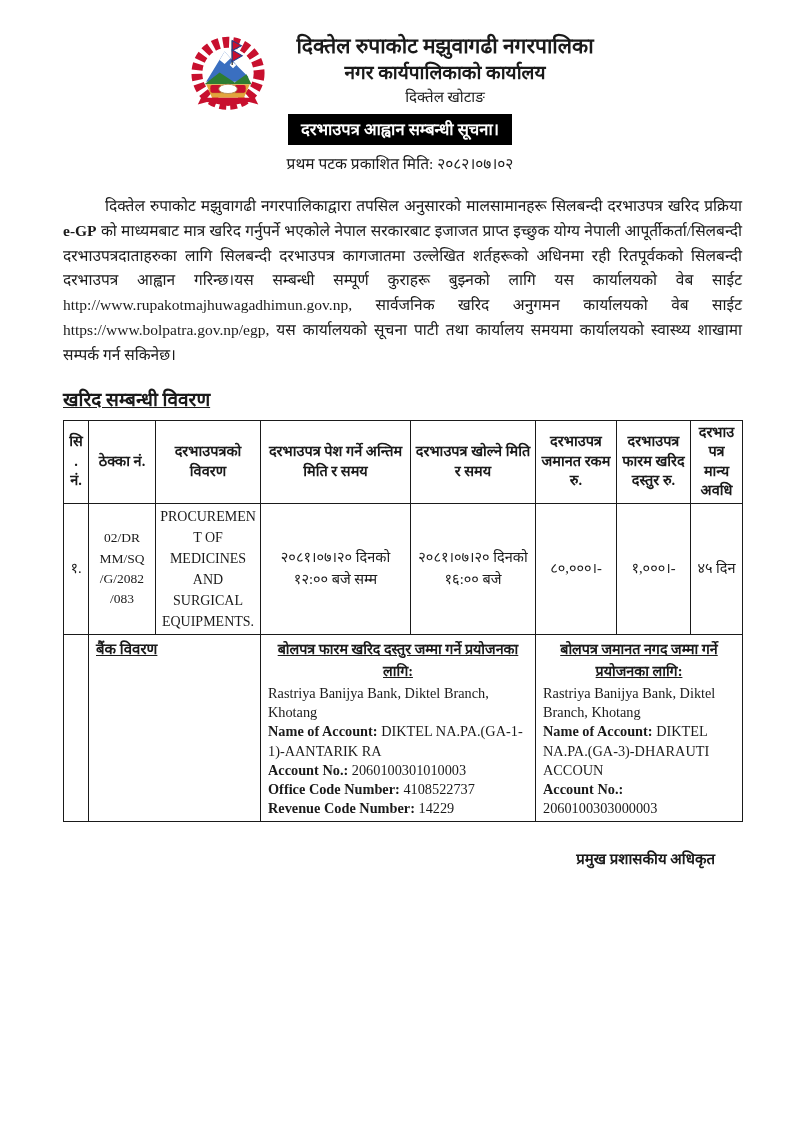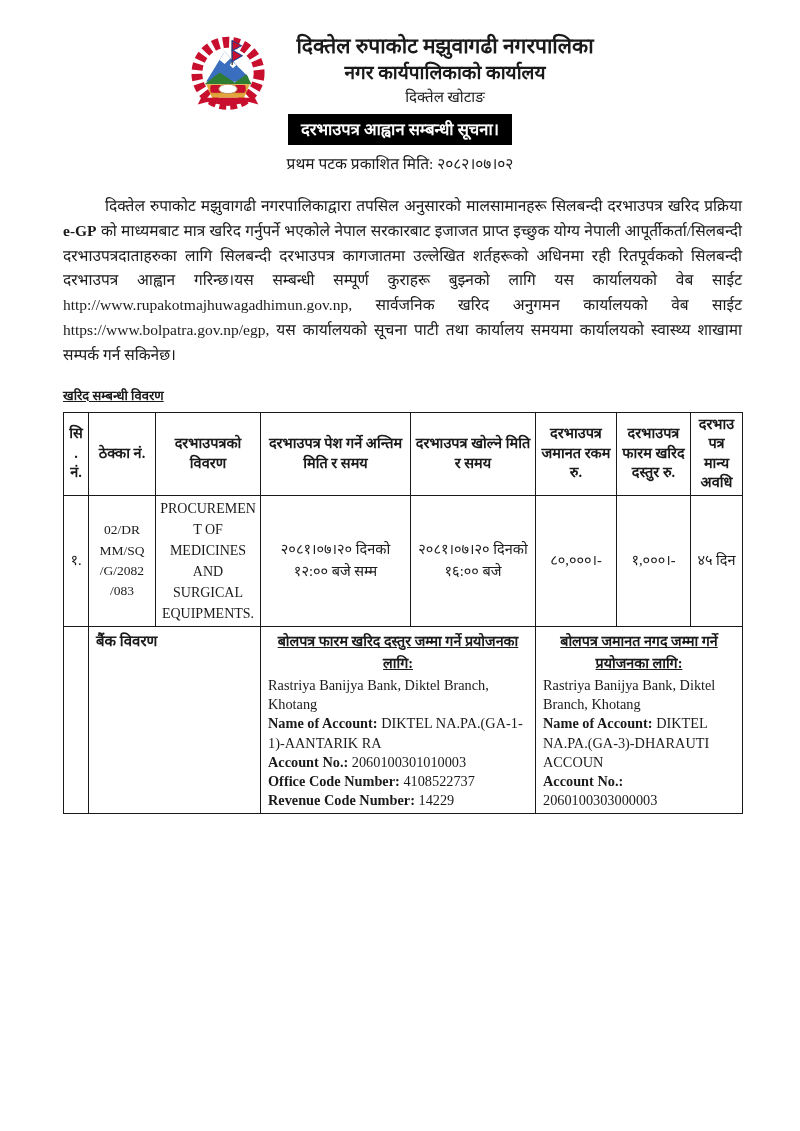--- a/index.html
+++ b/index.html
@@ -38,21 +38,21 @@
     margin: 20px 58px 0 63px;
     font-size: 15.5px;
     line-height: 1.6;
     text-align: justify;
     text-indent: 42px;
   }
   .notice-para .egp { font-weight: bold; }
 
   .section-heading {
     margin: 18px 0 0 63px;
-    font-size: 13px; font-weight: bold;
+    font-size: 19px; font-weight: bold;
     text-decoration: underline;
   }
 
   
   table.tender {
     border-collapse: collapse;
     table-layout: fixed;
     width: 679px;
     margin: 8px 0 0 63px;
     font-size: 14.5px;
@@ -63,21 +63,21 @@
     vertical-align: middle;
     text-align: center;
     word-wrap: break-word;
   }
   table.tender th { font-weight: bold; height: 62px; line-height: 1.35; }
   tr.data-row td { height: 66px; line-height: 1.5; }
   td.desc-cell { text-align: left; font-size: 14px; line-height: 1.25; padding-left: 6px; }
   td.contract-cell { font-size: 13.5px; line-height: 1.25; }
 
   tr.bank-row td { vertical-align: top; text-align: left; padding: 3px 7px; }
-  td.bank-label { text-align: right; font-weight: bold; font-size: 15px; }
+  td.bank-label { text-align: right; font-weight: bold; text-decoration: underline; font-size: 15px; }
   .bank-cell { font-size: 14.3px; line-height: 1.34; }
   .bank-purpose { font-weight: bold; text-decoration: underline; display: block; margin-bottom: 2px; line-height: 1.55; text-align: center; }
   .bank-line { display: block; }
   .bank-field { display: block; }
   .bank-field b { font-weight: bold; }
 
   .signature {
     text-align: right;
     padding-right: 85px;
     margin-top: 26px;
@@ -184,14 +184,15 @@
       <td colspan="3" class="bank-cell">
         <span class="bank-purpose">बोलपत्र जमानत नगद जम्मा गर्ने प्रयोजनका लागि:</span>
         <span class="bank-line">Rastriya Banijya Bank, Diktel Branch, Khotang</span>
         <span class="bank-field"><b>Name of Account:</b><span> DIKTEL NA.PA.(GA-3)-DHARAUTI ACCOUN</span></span>
         <span class="bank-field"><b>Account No.:</b><span> 2060100303000003</span></span>
       </td>
     </tr>
   </tbody>
     </table>
 
+  <div class="signature">प्रमुख प्रशासकीय अधिकृत</div>
 
 </div>
 
 </body></html>

